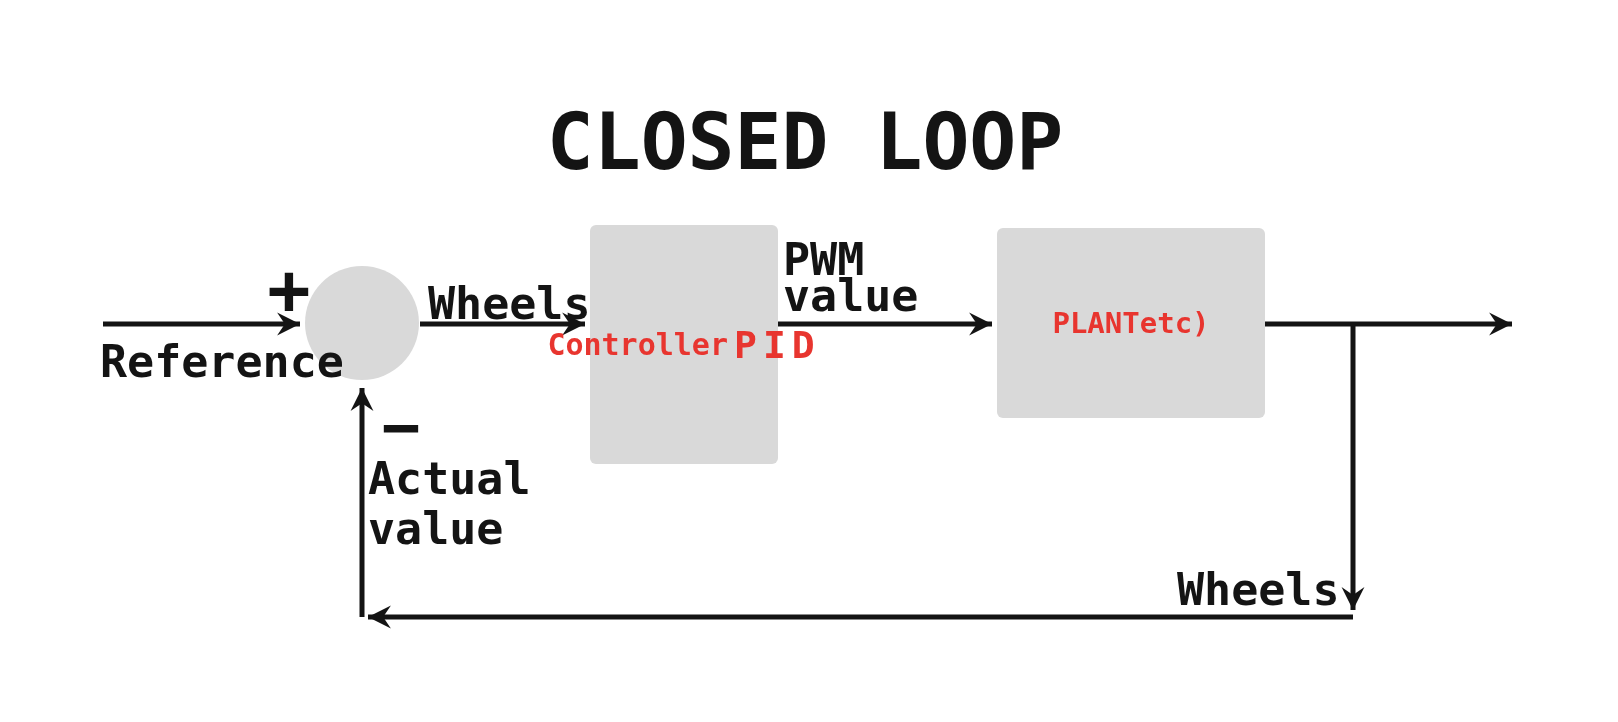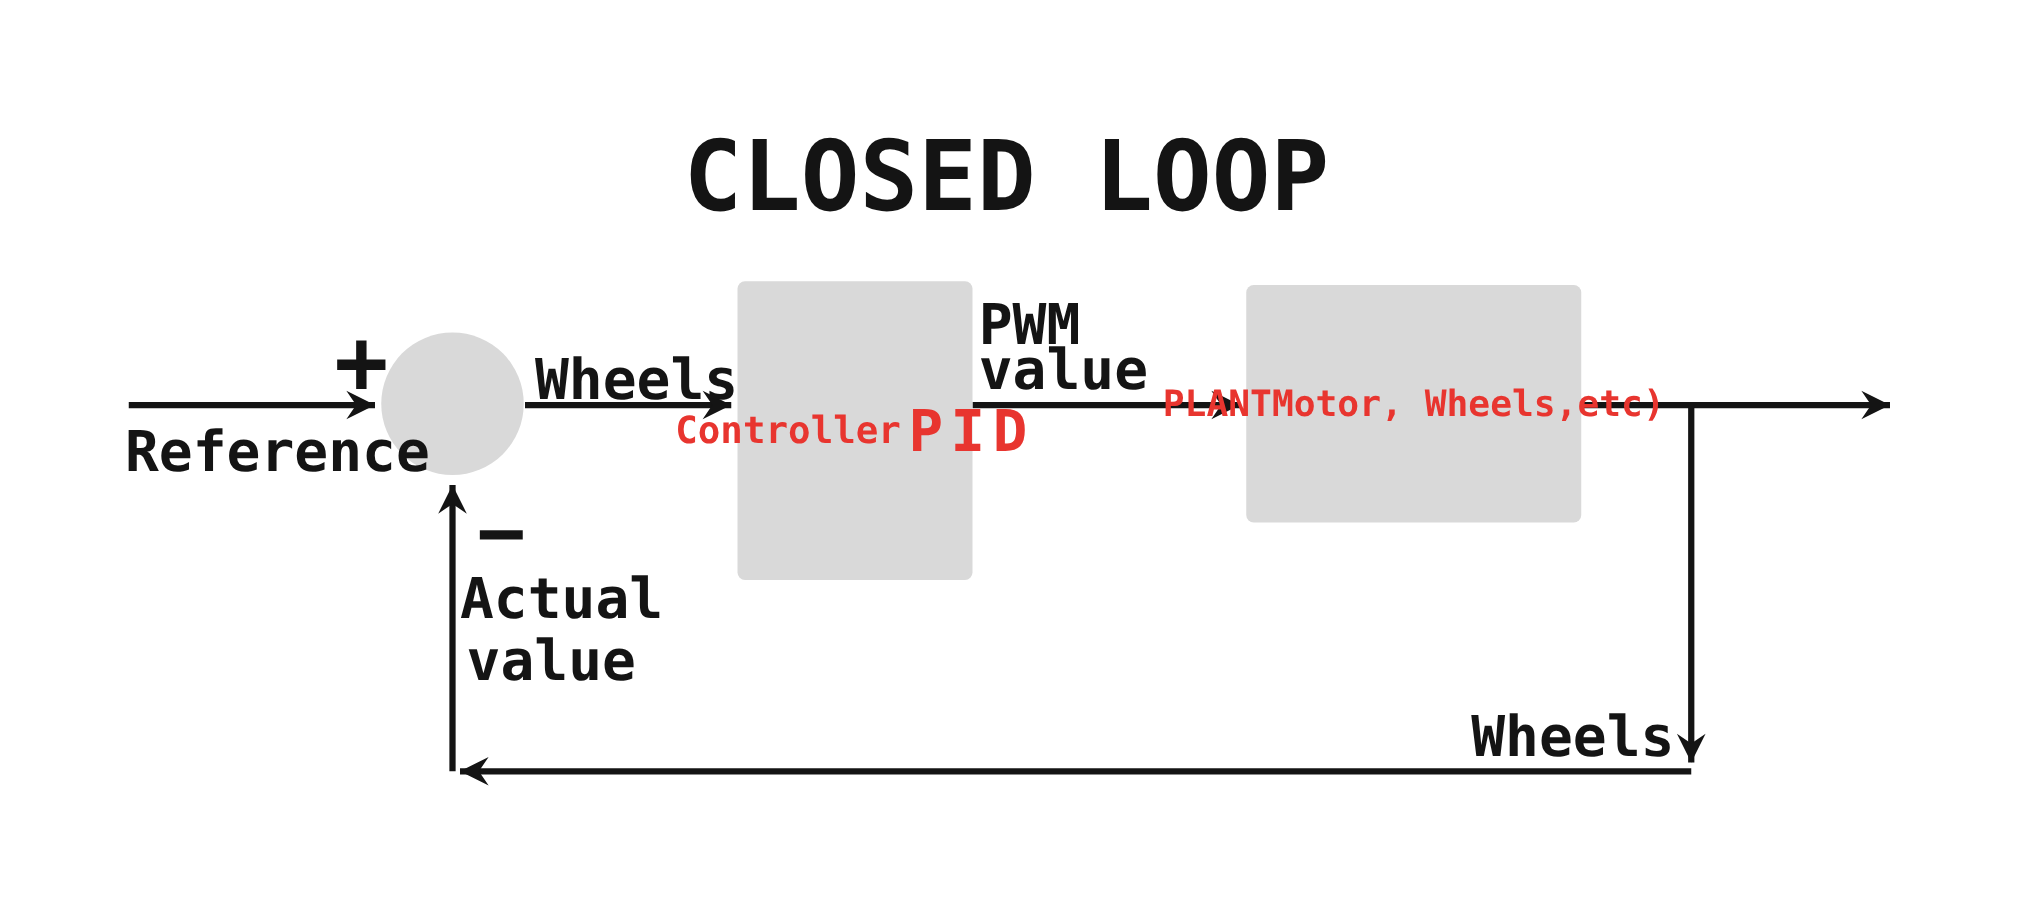--- a/index.html
+++ b/index.html
@@ -62,38 +62,38 @@
     position: absolute;
     color: var(--line);
     font-size: 45px;
     font-weight: bold;
     line-height: 1.2;
     white-space: nowrap;
   }
   .label-reference { left: 100px; top: 335px; }
   .label-error     { left: 428px; top: 277px; }
   .label-pwm       { left: 783px; top: 242px; line-height: 36px; }
-  .label-actual    { left: 368px; top: 454px; width: 146px; text-align: center; line-height: 50px; }
+  .label-actual    { left: 368px; top: 454px; width: 146px; line-height: 50px; }
   .label-encoder   { left: 1177px; top: 563px; }
 
   .block {
     position: absolute;
     background: var(--block-fill);
     border-radius: 6px;
     display: flex;
     flex-direction: row;
     align-items: center;
     justify-content: center;
     color: var(--accent);
     font-weight: bold;
     text-align: left;
   }
   .block-controller { left: 590px; top: 225px; width: 188px; height: 239px; }
   .block-controller .block-line1 { font-size: 30px; line-height: 38px; }
-  .block-controller .block-line2 { font-size: 46px; line-height: 48px; letter-spacing: 6px; margin-left: 6px; }
+  .block-controller .block-line2 { font-size: 38px; line-height: 48px; letter-spacing: 6px; margin-left: 6px; }
   .block-plant { left: 997px; top: 228px; width: 268px; height: 190px; }
   .block-plant .plant-line { font-size: 29px; line-height: 40px; white-space: nowrap; }
 </style>
 </head>
 <body>
 
 <div class="canvas">
 
   <svg class="wires" viewBox="0 0 1618 722">
     <defs>
@@ -128,17 +128,16 @@
   </div>
   <div class="wire-label label-encoder">Wheels</div>
 
   <div class="block block-controller">
     <div class="block-line1">Controller</div>
     <div class="block-line2">PID</div>
   </div>
 
   <div class="block block-plant">
     <div class="plant-line">PLANT</div>
-    <div class="plant-line">Motor, Wheels,</div>
     <div class="plant-line">etc)</div>
   </div>
 
 </div>
 
 </body></html>

